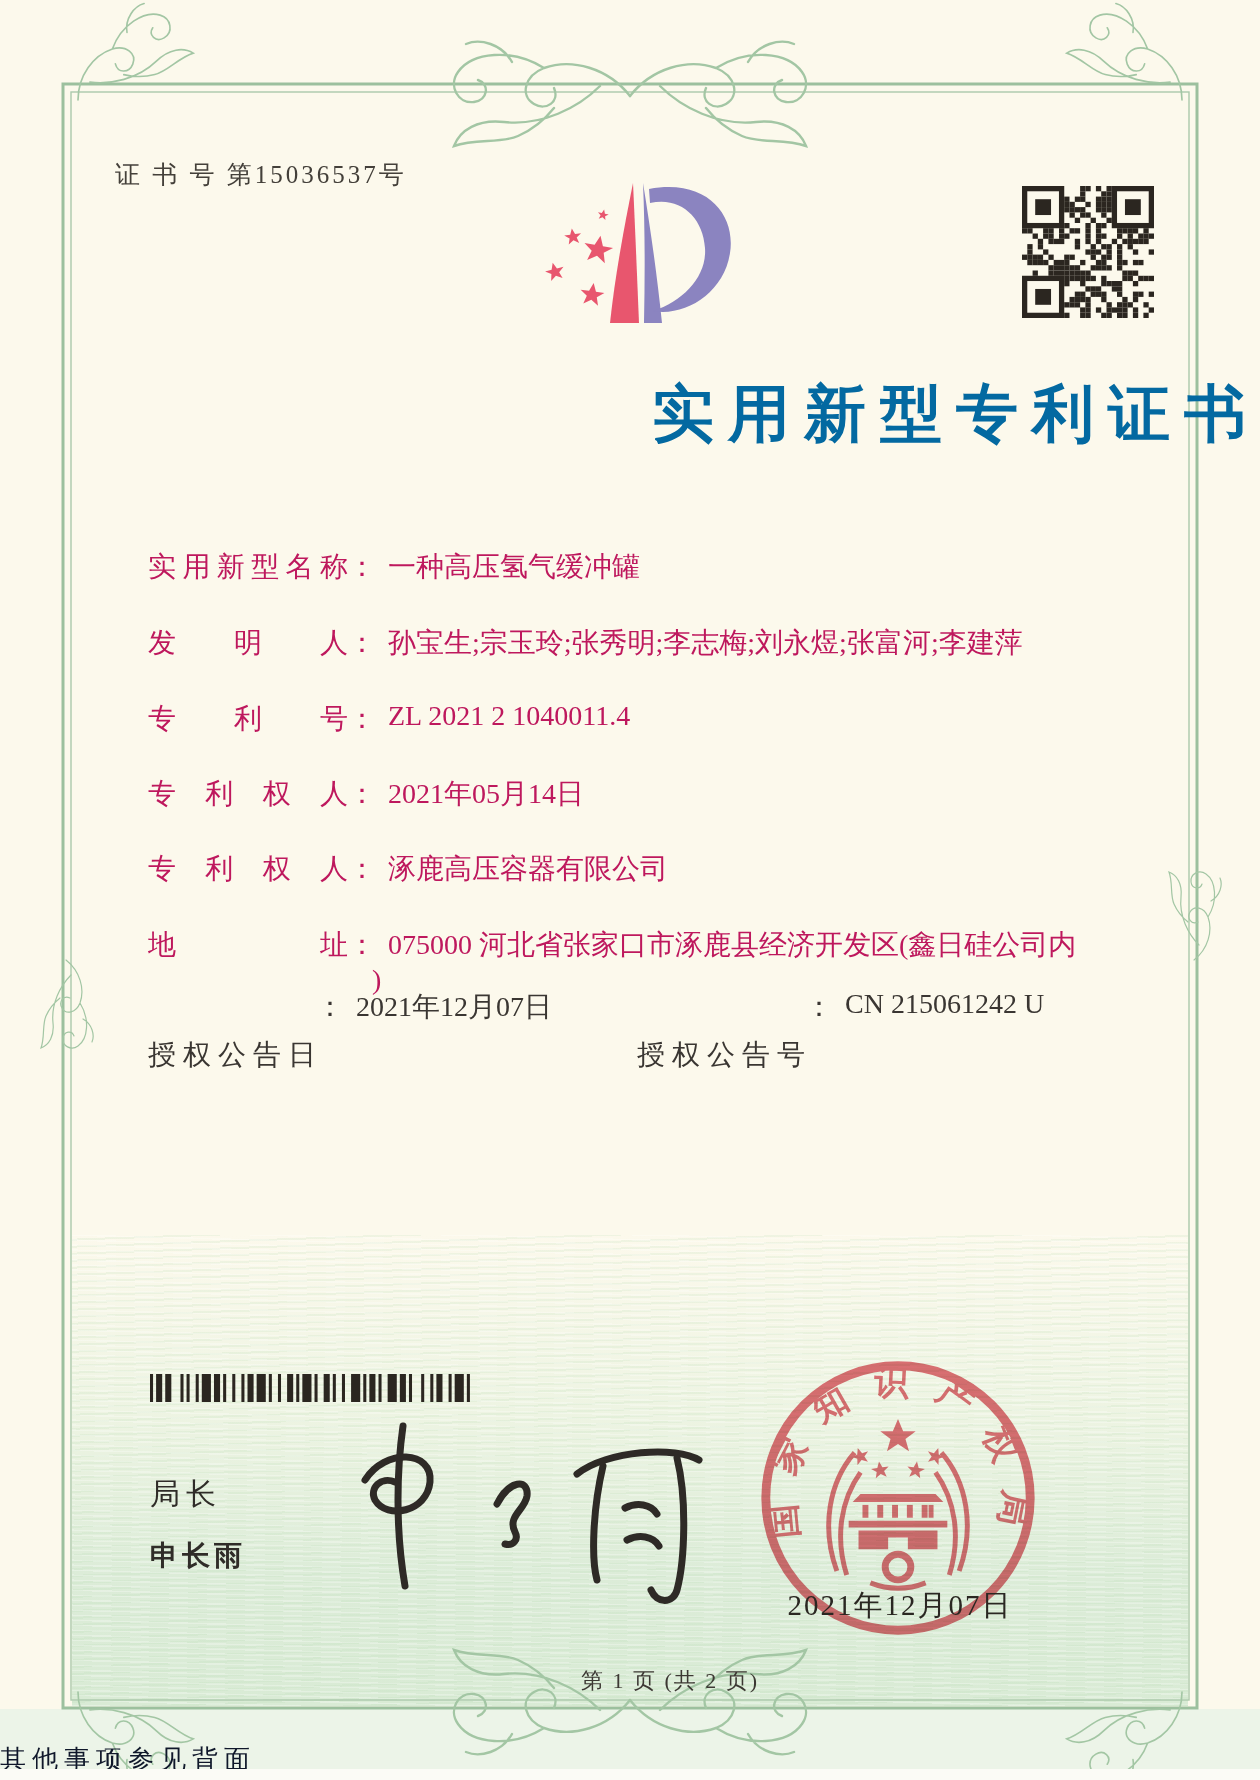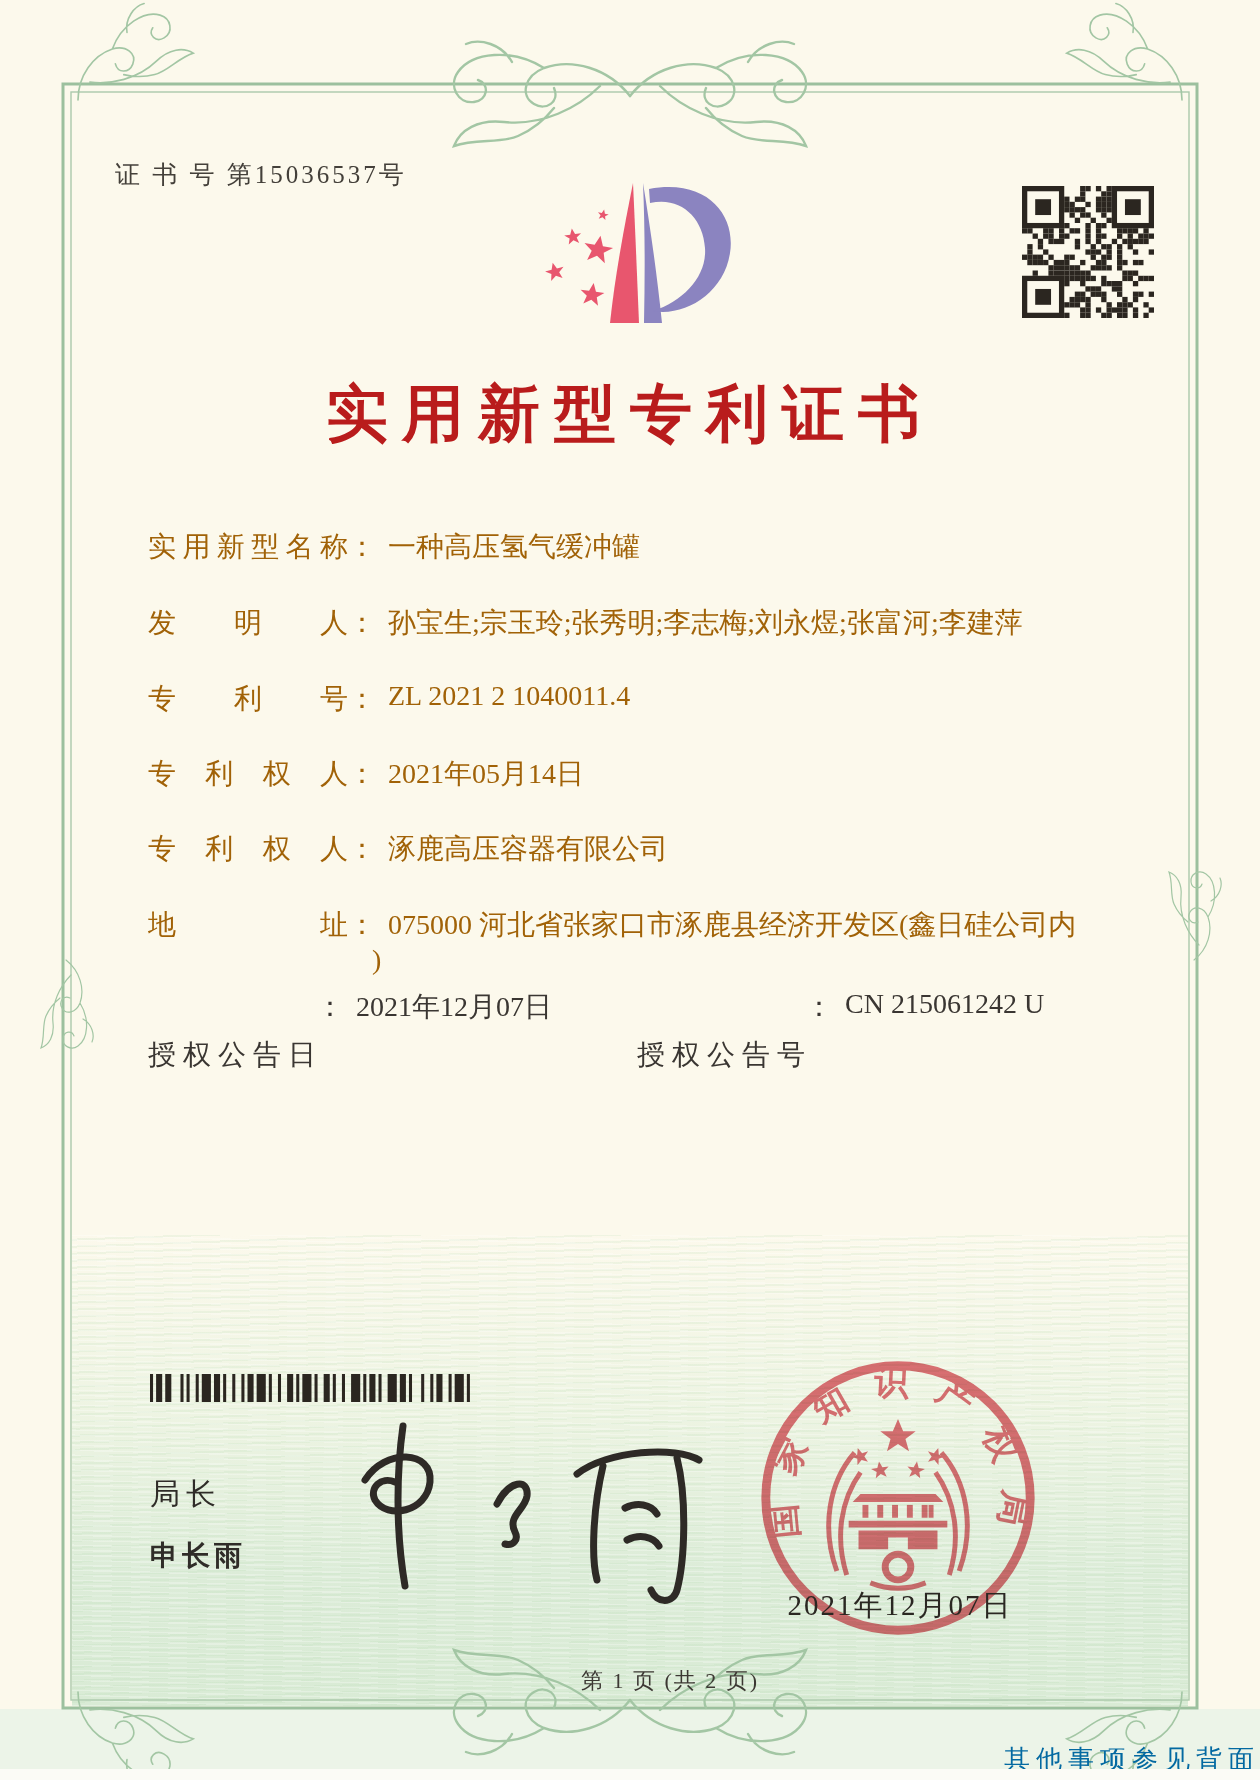--- a/index.html
+++ b/index.html
@@ -9,43 +9,43 @@
   
   #tint{left:72px;top:1235px;width:1116px;height:471px;
     background:
       repeating-linear-gradient(1.5deg, rgba(255,255,255,.28) 0 1.5px, rgba(255,255,255,0) 1.5px 5px),
       repeating-linear-gradient(-2deg, rgba(182,219,178,.18) 0 2px, rgba(182,219,178,0) 2px 7px),
       linear-gradient(180deg, rgba(223,240,219,0) 0%, rgba(220,238,215,.45) 38%, #dcecd8 72%, #d9ebd5 100%);}
   #belowFrame{left:0;top:1709px;width:1260px;height:60px;background:#ecf4e8;}
   #scanEdge{left:0;top:1769px;width:1260px;height:11px;background:#fbfbf6;}
 
   #certNo{left:115px;top:158px;font-size:25px;letter-spacing:3px;color:#44403a;}
-  #title{left:0;top:372px;width:1260px;text-align:center;font-size:62px;font-weight:bold;
-         letter-spacing:14px;color:#b91c1c;}
-
-  .fieldRow{left:148px;width:1000px;font-size:28px;color:#a16207;}
+  #title{left:0;top:372px;width:1260px;text-align:right;font-size:62px;font-weight:bold;
+         letter-spacing:14px;color:#0369a1;}
+
+  .fieldRow{left:148px;width:1000px;font-size:28px;color:#be185d;margin-top:20px;}
   .lbl{display:inline-block;width:200px;text-align:justify;text-align-last:justify;vertical-align:top;}
   .colon{display:inline-block;vertical-align:top;}
   .val{display:inline-block;margin-left:12px;vertical-align:top;max-width:760px;}
   .val2{display:block;margin-left:212px;padding-left:12px;}
   .lblG{display:inline-block;width:168px;text-align:justify;text-align-last:justify;vertical-align:top;margin-top:48px;}
   #grantRow{left:148px;top:988px;width:1010px;font-size:28px;}
   #grantNoGroup{position:absolute;left:489px;top:0;white-space:nowrap;}
 
   #bodyText{left:148px;top:1046px;width:972px;font-size:27px;line-height:43px;text-align:justify;color:#3c3833;}
   #bodyText p{margin:0;text-indent:56px;}
 
   #officerTitle{left:150px;top:1474px;font-size:30px;letter-spacing:6px;color:#2f2c28;}
   #officerName{left:150px;top:1537px;font-size:28px;letter-spacing:4px;color:#2f2c28;font-weight:bold;}
 
   #sealSvg{mix-blend-mode:multiply;opacity:.95;}
   #sealDate{left:772px;top:1586px;width:256px;text-align:center;font-size:29px;letter-spacing:2px;color:#2a2722;}
 
   #pageInfo{left:0;top:1666px;width:1260px;text-align:center;font-size:22px;letter-spacing:2px;color:#3c3833;padding-left:40px;}
-  #backNote{left:0;top:1742px;width:1260px;text-align:right;font-size:26px;letter-spacing:6px;color:#0369a1;}
+  #backNote{left:0;top:1742px;width:1260px;text-align:left;font-size:26px;letter-spacing:6px;color:#0f172a;}
 </style>
 </head>
 <body>
 
 <div class="abs" id="tint"></div>
 <div class="abs" id="belowFrame"></div>
 
 <svg class="abs" style="left:0;top:0" width="1260" height="1780" viewBox="0 0 1260 1780">
   <defs>
     <path id="flo" fill="none" stroke-linecap="round" d="M0,0 C22,-28 58,-38 86,-28 C106,-20 110,0 96,8 C84,15 70,6 76,-8

